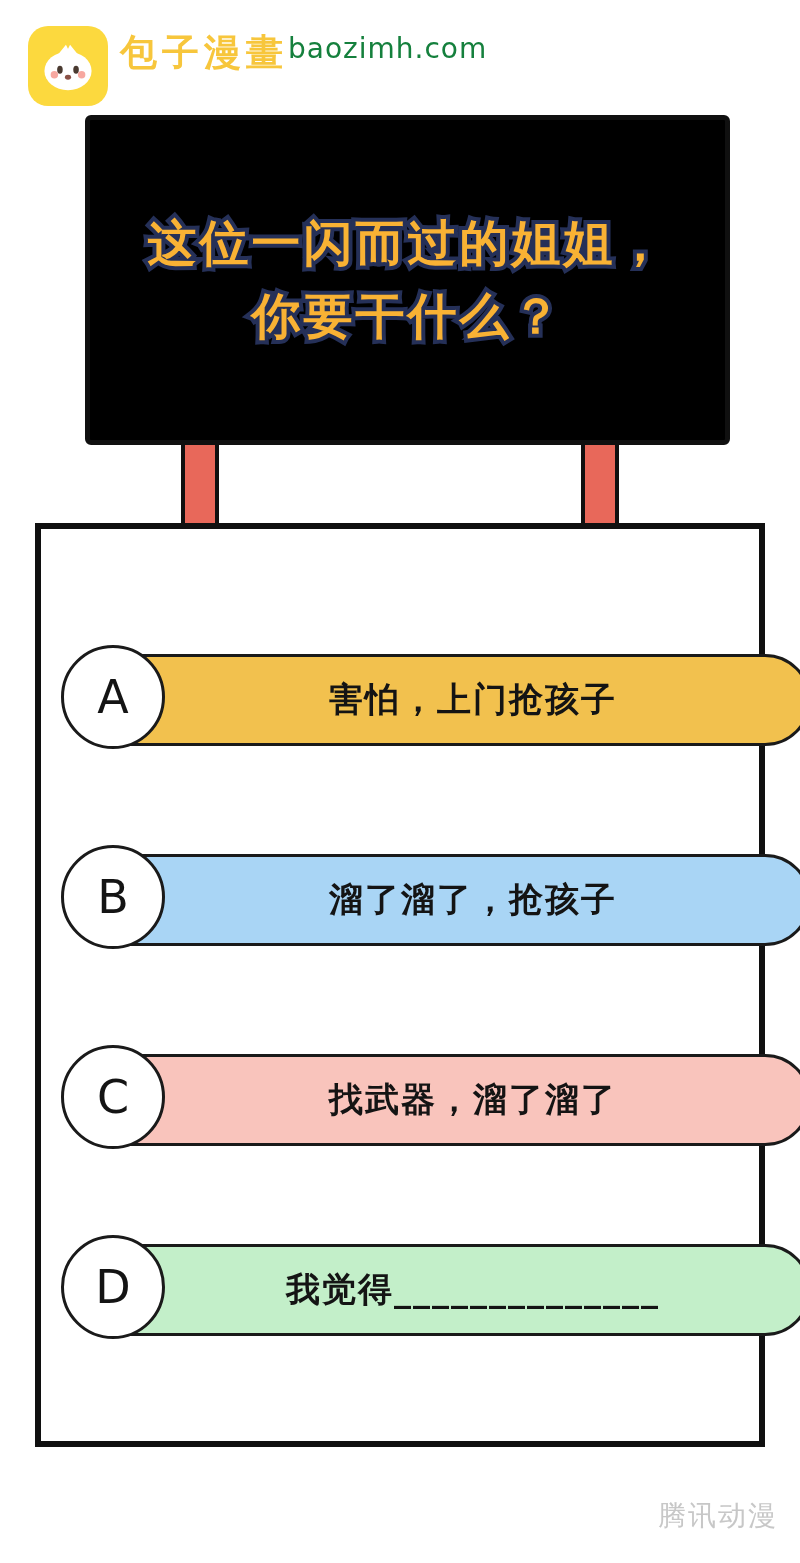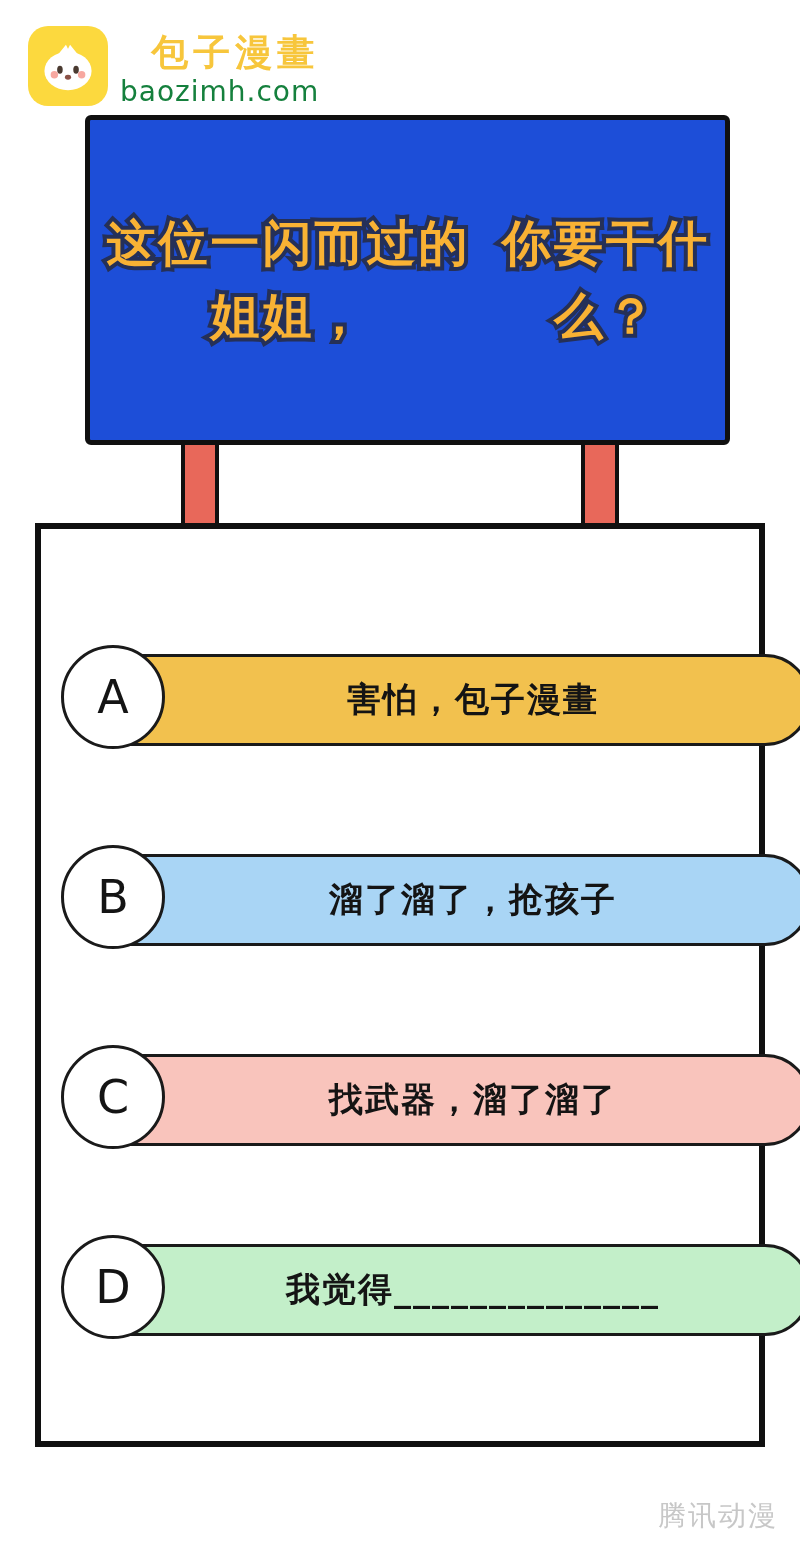--- a/index.html
+++ b/index.html
@@ -15,39 +15,39 @@
   .logo {
     position: absolute; left: 28px; top: 26px;
     display: flex; align-items: flex-start; gap: 12px;
     z-index: 3;
   }
   .logo-mark {
     width: 80px; height: 80px;
     border-radius: 20px;
     display: flex; align-items: center; justify-content: center;
   }
-  .logo-text { display: flex; flex-direction: column; padding-top: 6px; align-items: flex-end; }
+  .logo-text { display: flex; flex-direction: row; padding-top: 6px; }
   .logo-name {
     font-size: 37px; font-weight: 700; letter-spacing: 5px;
     line-height: 1.15;
   }
   .logo-domain {
     font-size: 28px; font-weight: 400; letter-spacing: 1px;
     line-height: 1.2;
   }
 
   
   .signboard {
     position: absolute; left: 85px; top: 115px;
     width: 645px; height: 330px;
-    background: #1d4ed8;
+    background: #000000;
     border: 5px solid #101010;
     border-radius: 6px;
     box-sizing: border-box;
-    display: flex; flex-direction: row;
+    display: flex; flex-direction: column;
     align-items: center; justify-content: center;
     z-index: 2;
   }
   .q-line {
     font-size: 49px; font-weight: 700; letter-spacing: 3px;
     line-height: 1.5;
     -webkit-text-stroke: 8px #253058;
     paint-order: stroke fill;
     text-align: center;
   }
@@ -137,21 +137,21 @@
     <div class="q-line" style="color: rgb(249, 178, 52); -webkit-text-stroke-color: rgb(37, 48, 88);">你要干什么？</div>
   </div>
 
   <div class="post post-left" style="background: rgb(232, 104, 90);"></div>
   <div class="post post-right" style="background: rgb(232, 104, 90);"></div>
 
   <div class="options-box">
 
     <div class="option opt-a">
       <div class="pill" style="background: rgb(242, 193, 78);">
-        <span class="pill-label">害怕，包子漫畫</span>
+        <span class="pill-label">害怕，上门抢孩子</span>
       </div>
       <div class="badge">
         <span>A</span>
       </div>
     </div>
 
     <div class="option opt-b">
       <div class="pill" style="background: rgb(169, 213, 245);">
         <span class="pill-label">溜了溜了，抢孩子</span>
       </div>

